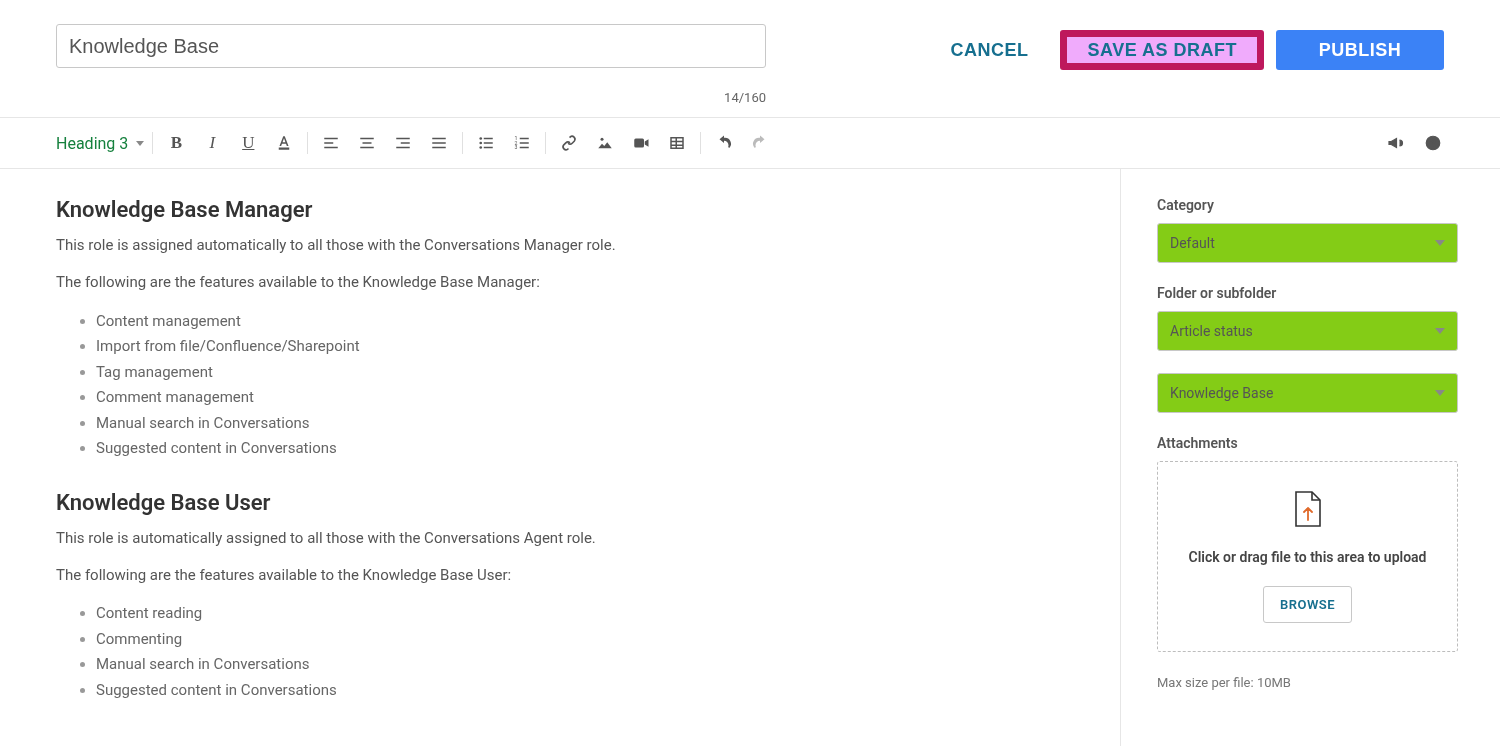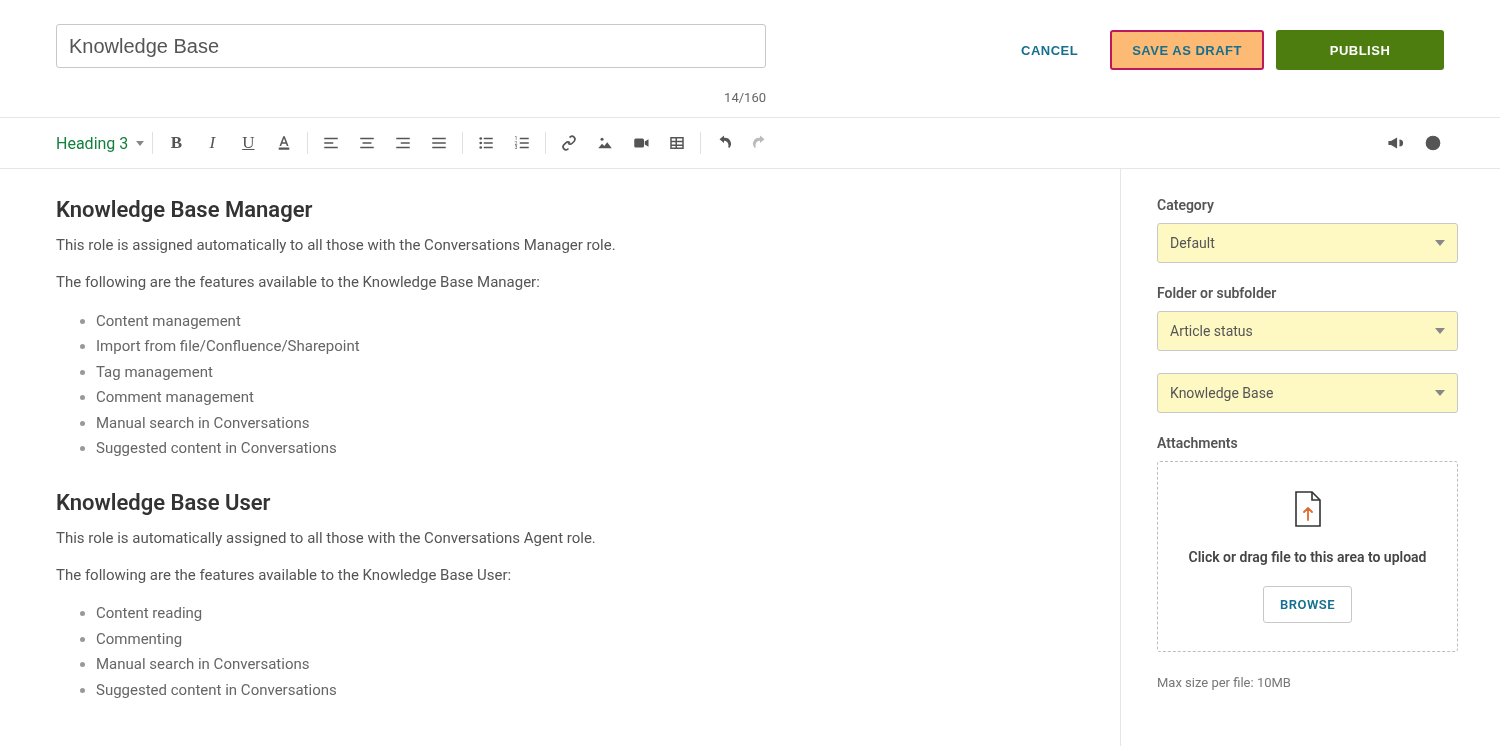--- a/index.html
+++ b/index.html
@@ -2,44 +2,44 @@
 <html><head>
 <meta charset="utf-8">
 <style>
 *{box-sizing:border-box;margin:0;padding:0}
 body{font-family:-apple-system,BlinkMacSystemFont,"Segoe UI",Roboto,Helvetica,Arial,sans-serif;color:#333;background:#fff}
 .top-bar{display:flex;align-items:flex-start;padding:24px 56px 12px 56px;gap:20px}
 .title-wrap{flex:0 0 auto;width:710px}
 .title-input{width:100%;height:44px;padding:0 12px;font-size:20px;color:#555;border:1px solid #c8c8c8;border-radius:3px;outline:none}
 .title-count{text-align:right;font-size:13px;color:#666;margin-top:22px}
 .top-actions{margin-left:auto;display:flex;align-items:center;gap:12px;padding-top:6px}
-.btn{height:40px;padding:0 20px;font-size:13px;font-weight:600;letter-spacing:0.5px;border-radius:3px;cursor:pointer;display:inline-flex;align-items:center;justify-content:center}
+.btn{height:40px;padding:0 20px;font-size:18px;font-weight:600;letter-spacing:0.5px;border-radius:3px;cursor:pointer;display:inline-flex;align-items:center;justify-content:center}
 .btn-text{border:none;background:transparent;color:#166f8f}
-.btn-outline{border:2px solid #be185d;background:#fdba74;color:#166f8f}
-.btn-primary{border:none;background:#4d7c0f;color:#fff;min-width:168px}
+.btn-outline{border:7px solid #be185d;background:#f0abfc;color:#166f8f}
+.btn-primary{border:none;background:#3b82f6;color:#fff;min-width:168px}
 .toolbar-border{border-top:1px solid #e6e6e6;border-bottom:1px solid #e6e6e6}
 .toolbar{display:flex;align-items:center;padding:0 56px;height:50px;color:#666}
 .tb-group{display:flex;align-items:center;height:30px;padding:0 10px;gap:14px}
 .tb-sep{width:1px;height:22px;background:#e0e0e0;margin:0 2px}
 .heading-select{display:flex;align-items:center;gap:6px;font-size:16px;color:#15803d;cursor:pointer;padding-right:6px}
 .caret{width:0;height:0;border-left:4px solid transparent;border-right:4px solid transparent;border-top:5px solid #888;margin-left:2px}
 .tb-btn{width:22px;height:22px;display:flex;align-items:center;justify-content:center;cursor:pointer;color:#555}
 .tb-btn.disabled{color:#bbb;cursor:default}
 .tb-btn svg{width:18px;height:18px;display:block;fill:currentColor}
 .toolbar-right{margin-left:auto;display:flex;align-items:center;gap:16px}
 .body-area{display:flex}
 .editor{flex:1;padding:28px 56px 40px 56px}
 .editor h3{font-size:22px;font-weight:600;color:#333;margin-bottom:12px}
 .editor p{font-size:15px;color:#555;line-height:1.55;margin-bottom:14px}
 .editor ul{padding-left:40px;margin-bottom:28px}
 .editor li{font-size:15px;color:#666;line-height:1.7;list-style:disc}
 .editor li::marker{color:#999}
 .sidebar{width:380px;border-left:1px solid #e6e6e6;padding:28px 42px 28px 36px}
 .side-label{font-size:14px;font-weight:600;color:#555;margin-bottom:10px}
-.side-select{width:100%;height:40px;border:1px solid #c8c8c8;border-radius:3px;display:flex;align-items:center;justify-content:space-between;padding:0 12px;font-size:14px;color:#555;cursor:pointer;margin-bottom:22px;background:#fef9c3}
+.side-select{width:100%;height:40px;border:1px solid #c8c8c8;border-radius:3px;display:flex;align-items:center;justify-content:space-between;padding:0 12px;font-size:14px;color:#555;cursor:pointer;margin-bottom:22px;background:#84cc16}
 .chev{width:0;height:0;border-left:5px solid transparent;border-right:5px solid transparent;border-top:6px solid #888}
 .dropzone{border:1px dashed #bdbdbd;border-radius:3px;padding:28px 24px;text-align:center;margin-bottom:23px;cursor:pointer}
 .dz-text{font-size:14px;font-weight:600;color:#444;line-height:1.4;margin:16px 0 18px 0}
 .browse-btn{display:inline-block;border:1px solid #c8c8c8;color:#166f8f;font-size:13px;font-weight:600;letter-spacing:0.5px;padding:10px 16px;border-radius:3px;cursor:pointer}
 .maxsize{font-size:13px;color:#777}
 .upload-icon{color:#444}
 .upload-icon .arrow{stroke:#e06a2b}
 .bold-glyph{font-weight:700;font-size:17px;font-family:Georgia,serif}
 .italic-glyph{font-style:italic;font-size:17px;font-family:Georgia,serif}
 .underline-glyph{text-decoration:underline;font-size:17px;font-family:Georgia,serif}

